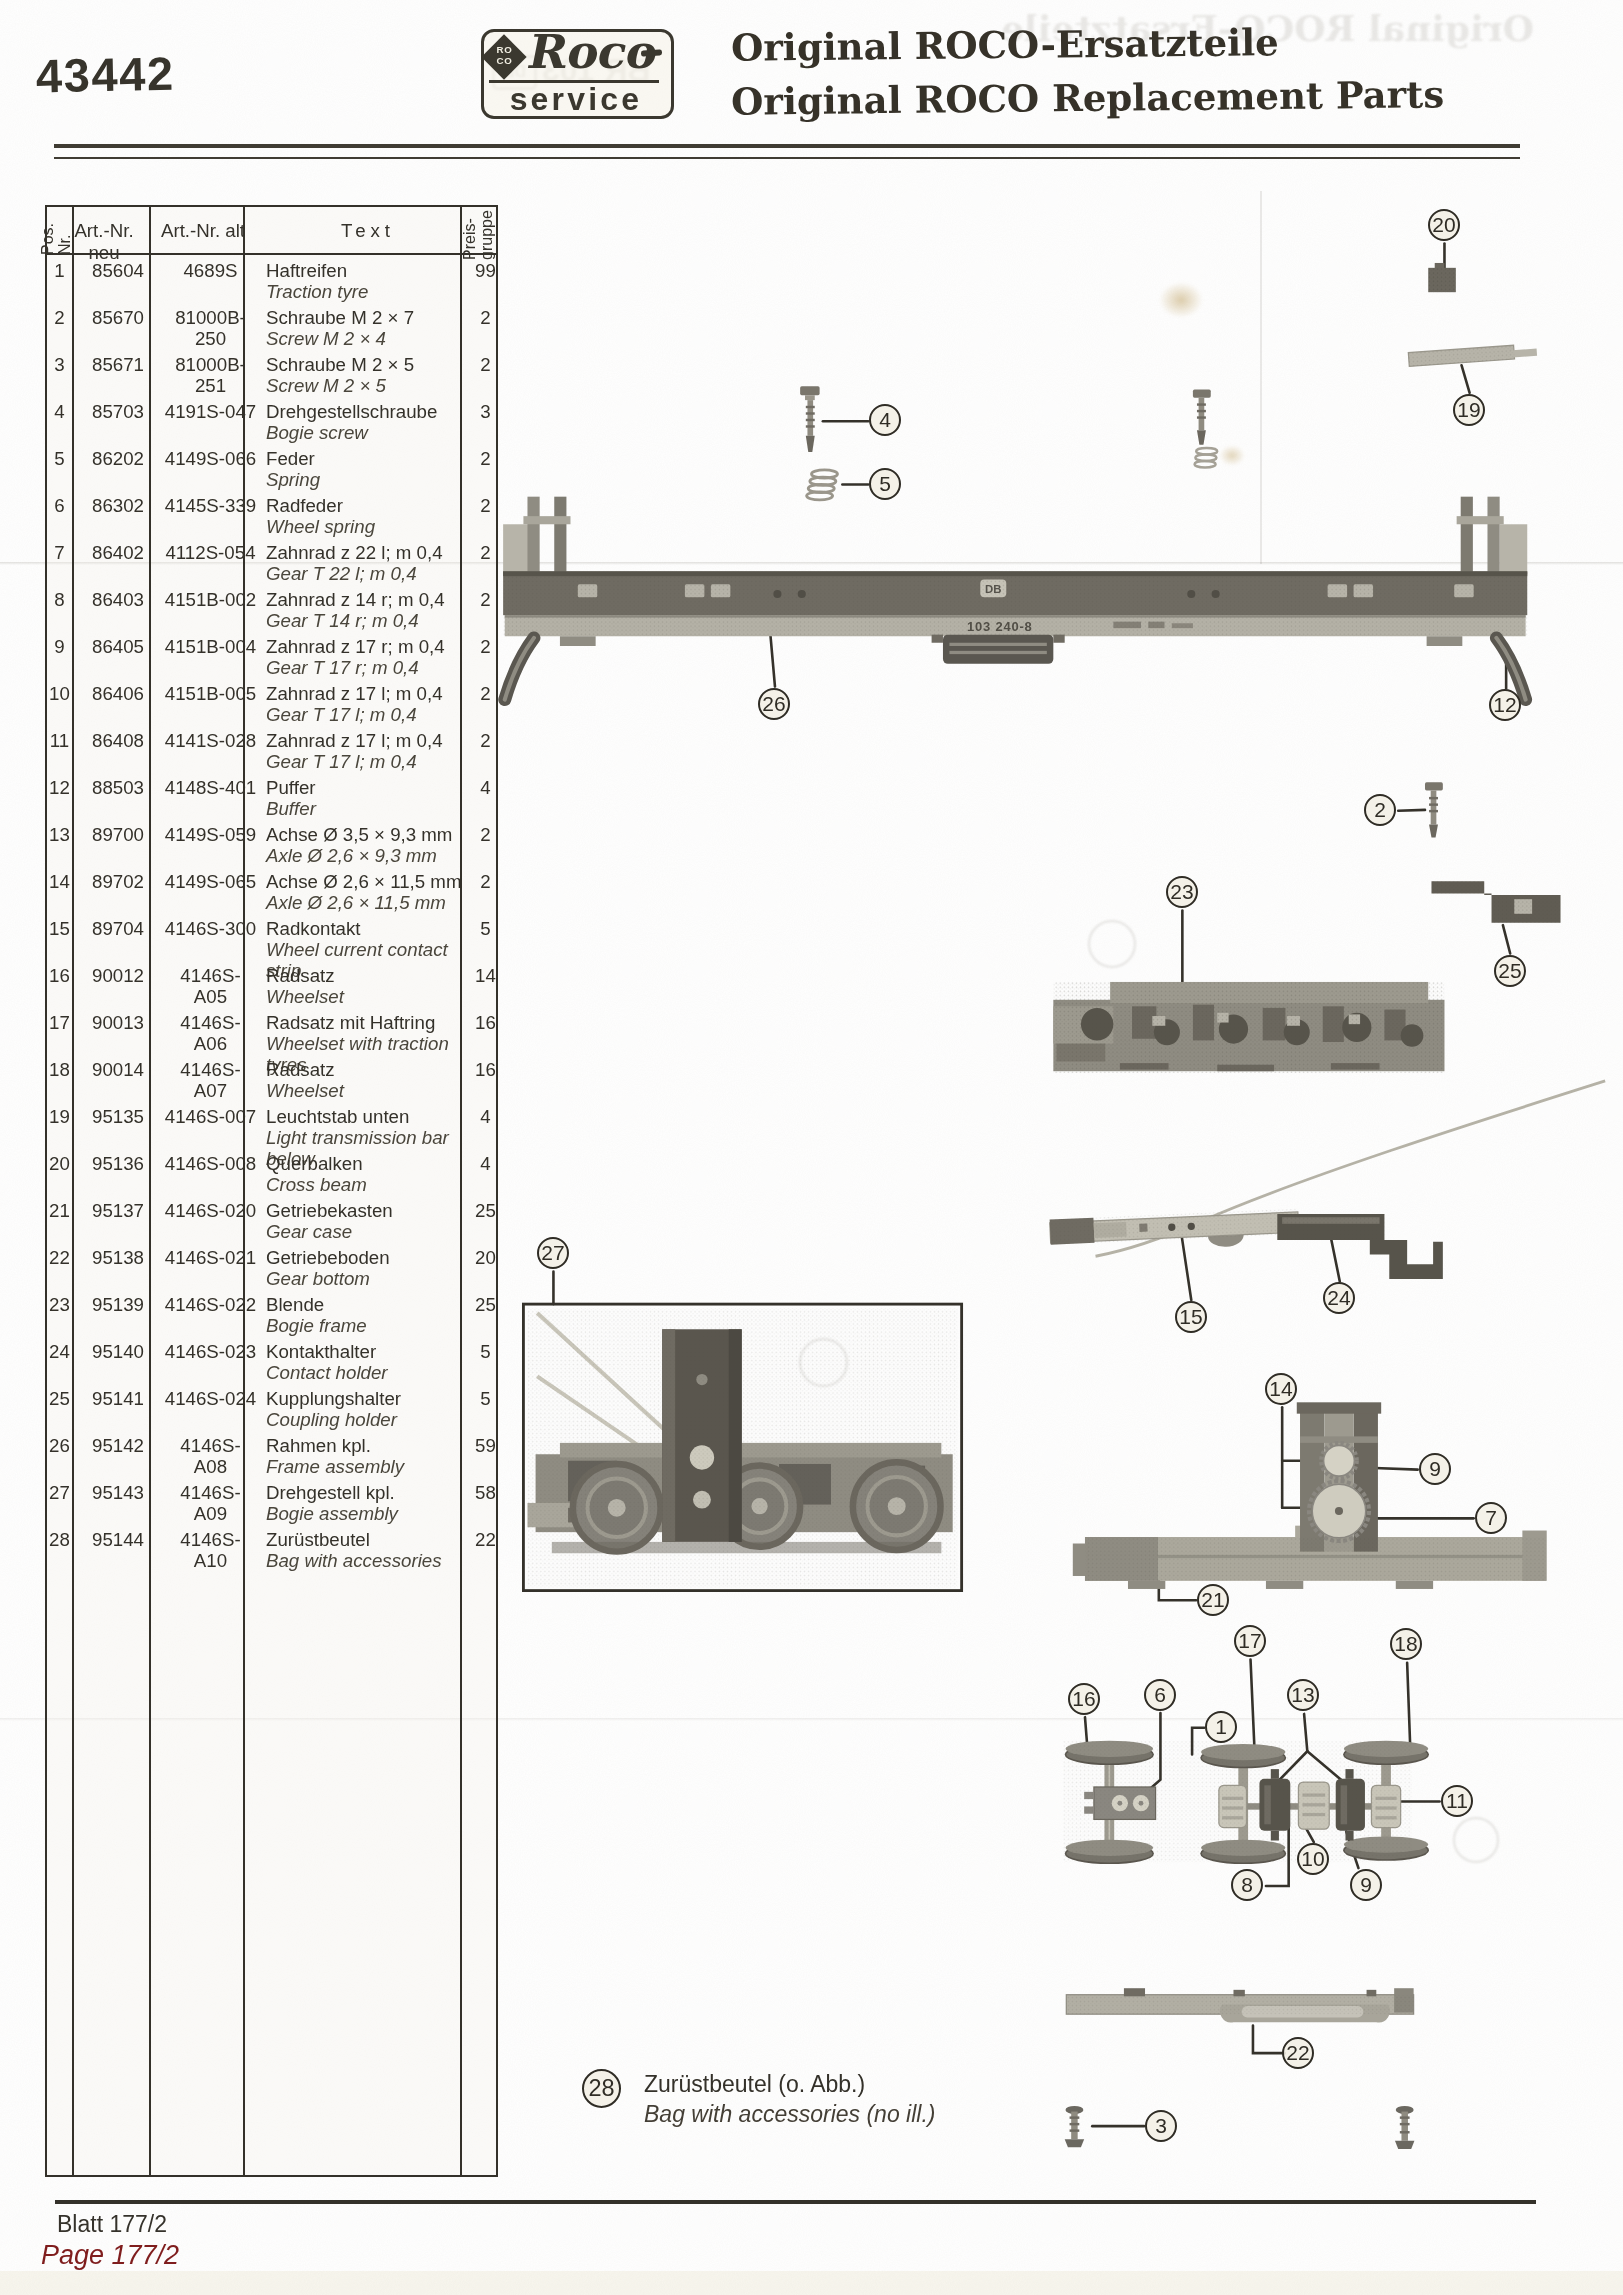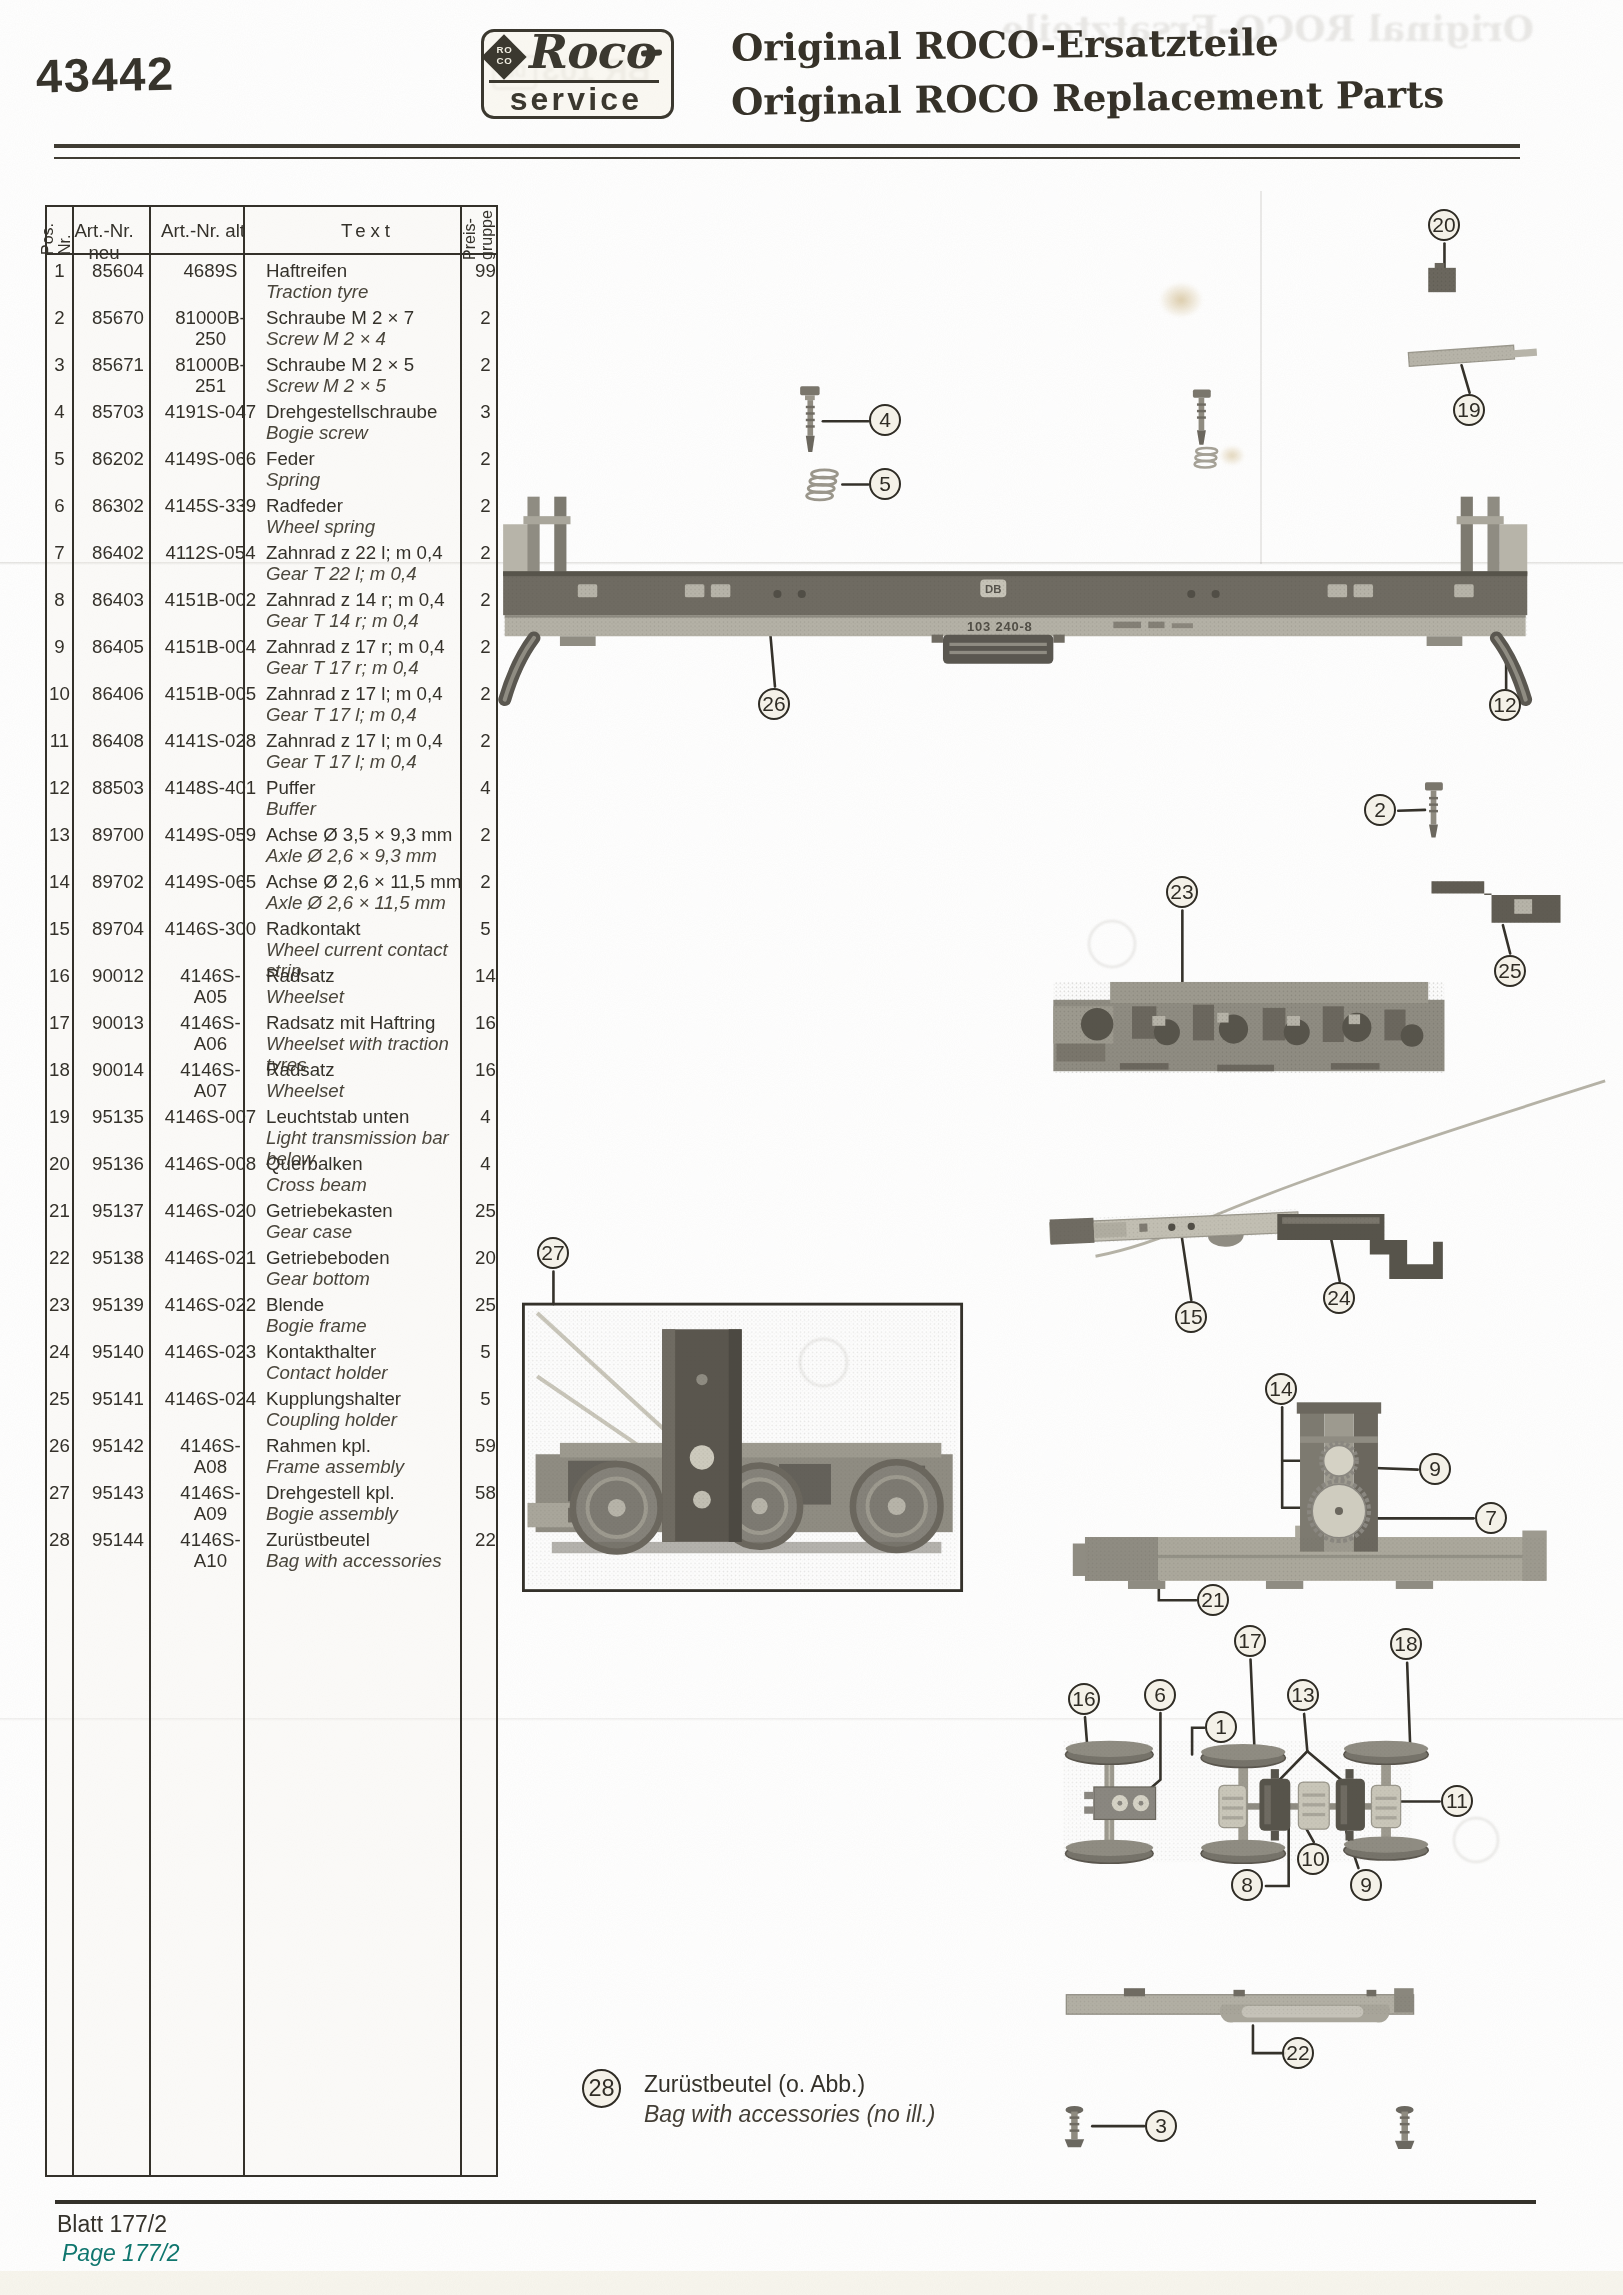--- a/index.html
+++ b/index.html
@@ -55,21 +55,21 @@
   .pt-text{width:218px;padding-left:9px;}
   .pt-preis{width:21px;text-align:center;}
   .pt-en{font-style:italic;color:#4a463c;}
   
   .callout{position:absolute;border:2.8px solid #2f2c25;border-radius:50%;background:rgba(242,239,229,.88);
     display:flex;align-items:center;justify-content:center;font-size:21px;color:#2f2c25;font-family:"Liberation Sans",sans-serif;}
   
   .note-de{left:644px;top:2071px;font-size:23px;color:#34312a;}
   .note-en{left:644px;top:2101px;font-size:23px;font-style:italic;color:#44403 6;color:#443f36;}
   .footer-line1{left:57px;top:2211px;font-size:23px;color:#35322b;}
-  .footer-line2{left:62px;top:2240px;font-size:23px;font-style:italic;color:#0f766e;}
+  .footer-line2{left:41px;top:2240px;font-size:27px;font-style:italic;color:#7f1d1d;}
   svg text{font-family:"Liberation Sans",sans-serif;}
 </style>
 </head>
 <body>
 
 <div class="abs ghost ghost-title">Original ROCO-Ersatzteile</div>
 <div class="abs ghost ghost-br">BR 103</div>
 <div class="abs ghost-db-box">DB</div>
 <div class="abs ghost-circle" style="left:799px;top:1338px;width:45px;height:45px;"></div>
 <div class="abs ghost-circle" style="left:851px;top:1450px;width:45px;height:45px;"></div>

